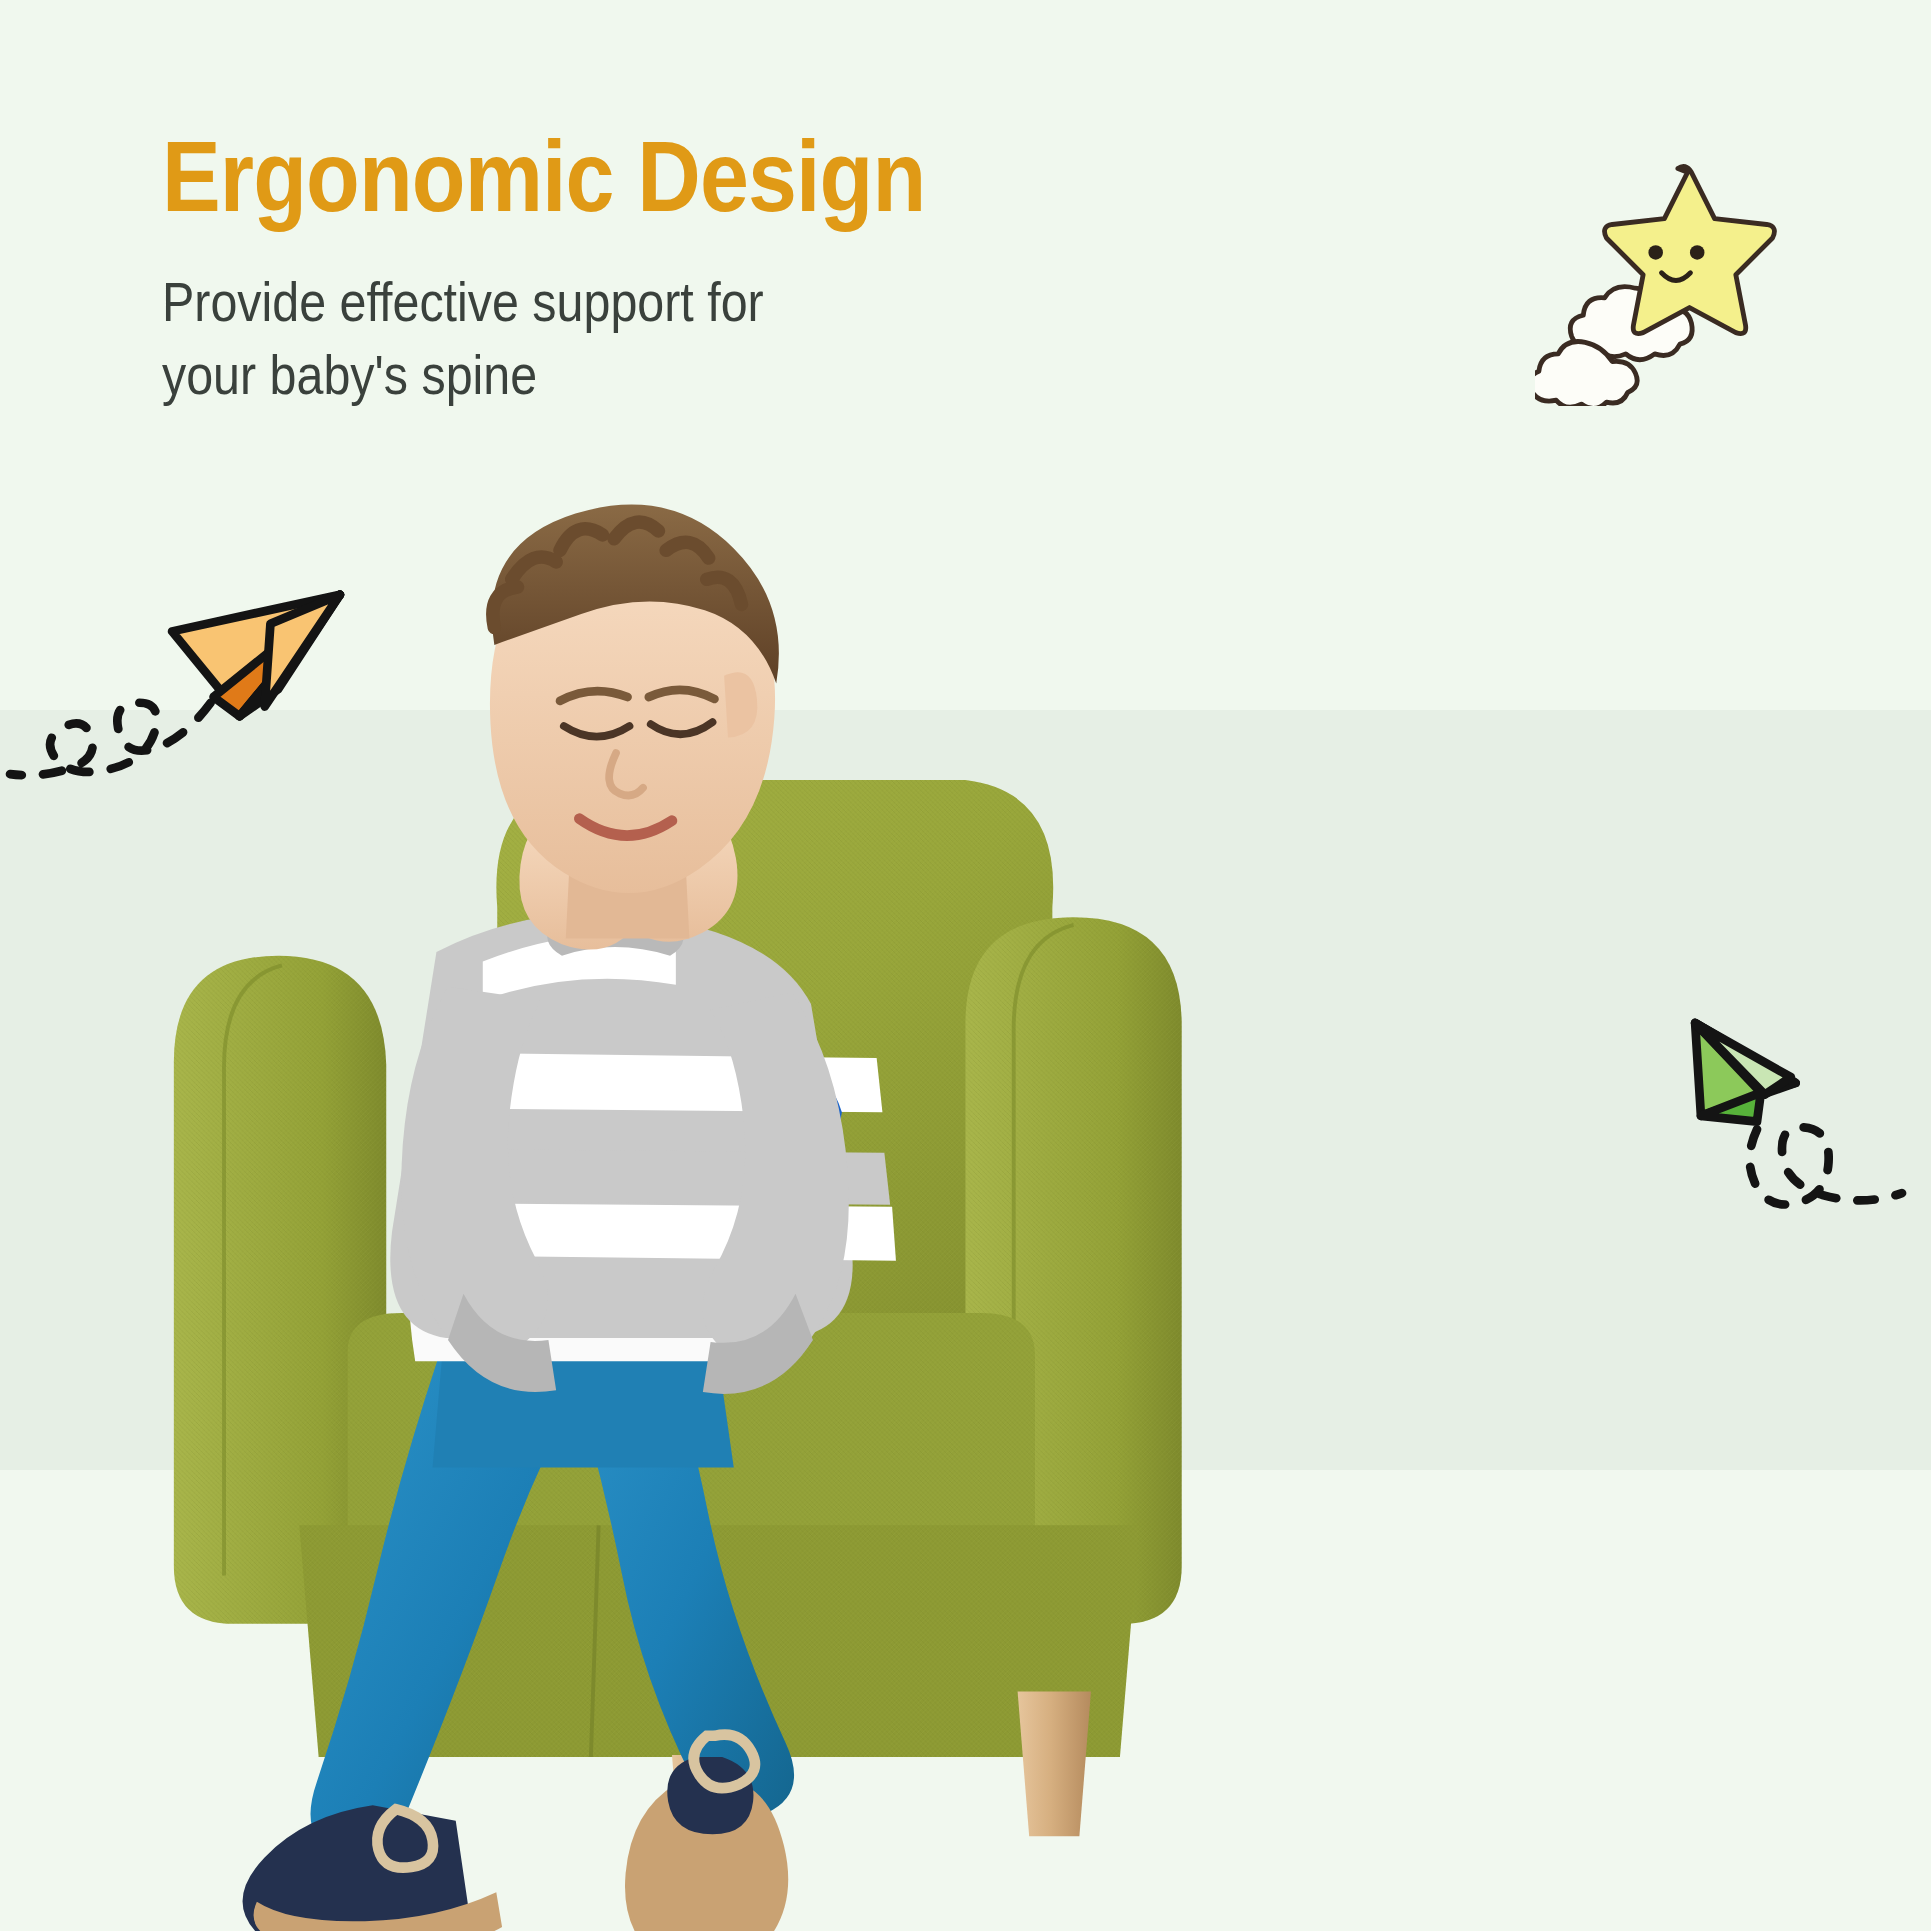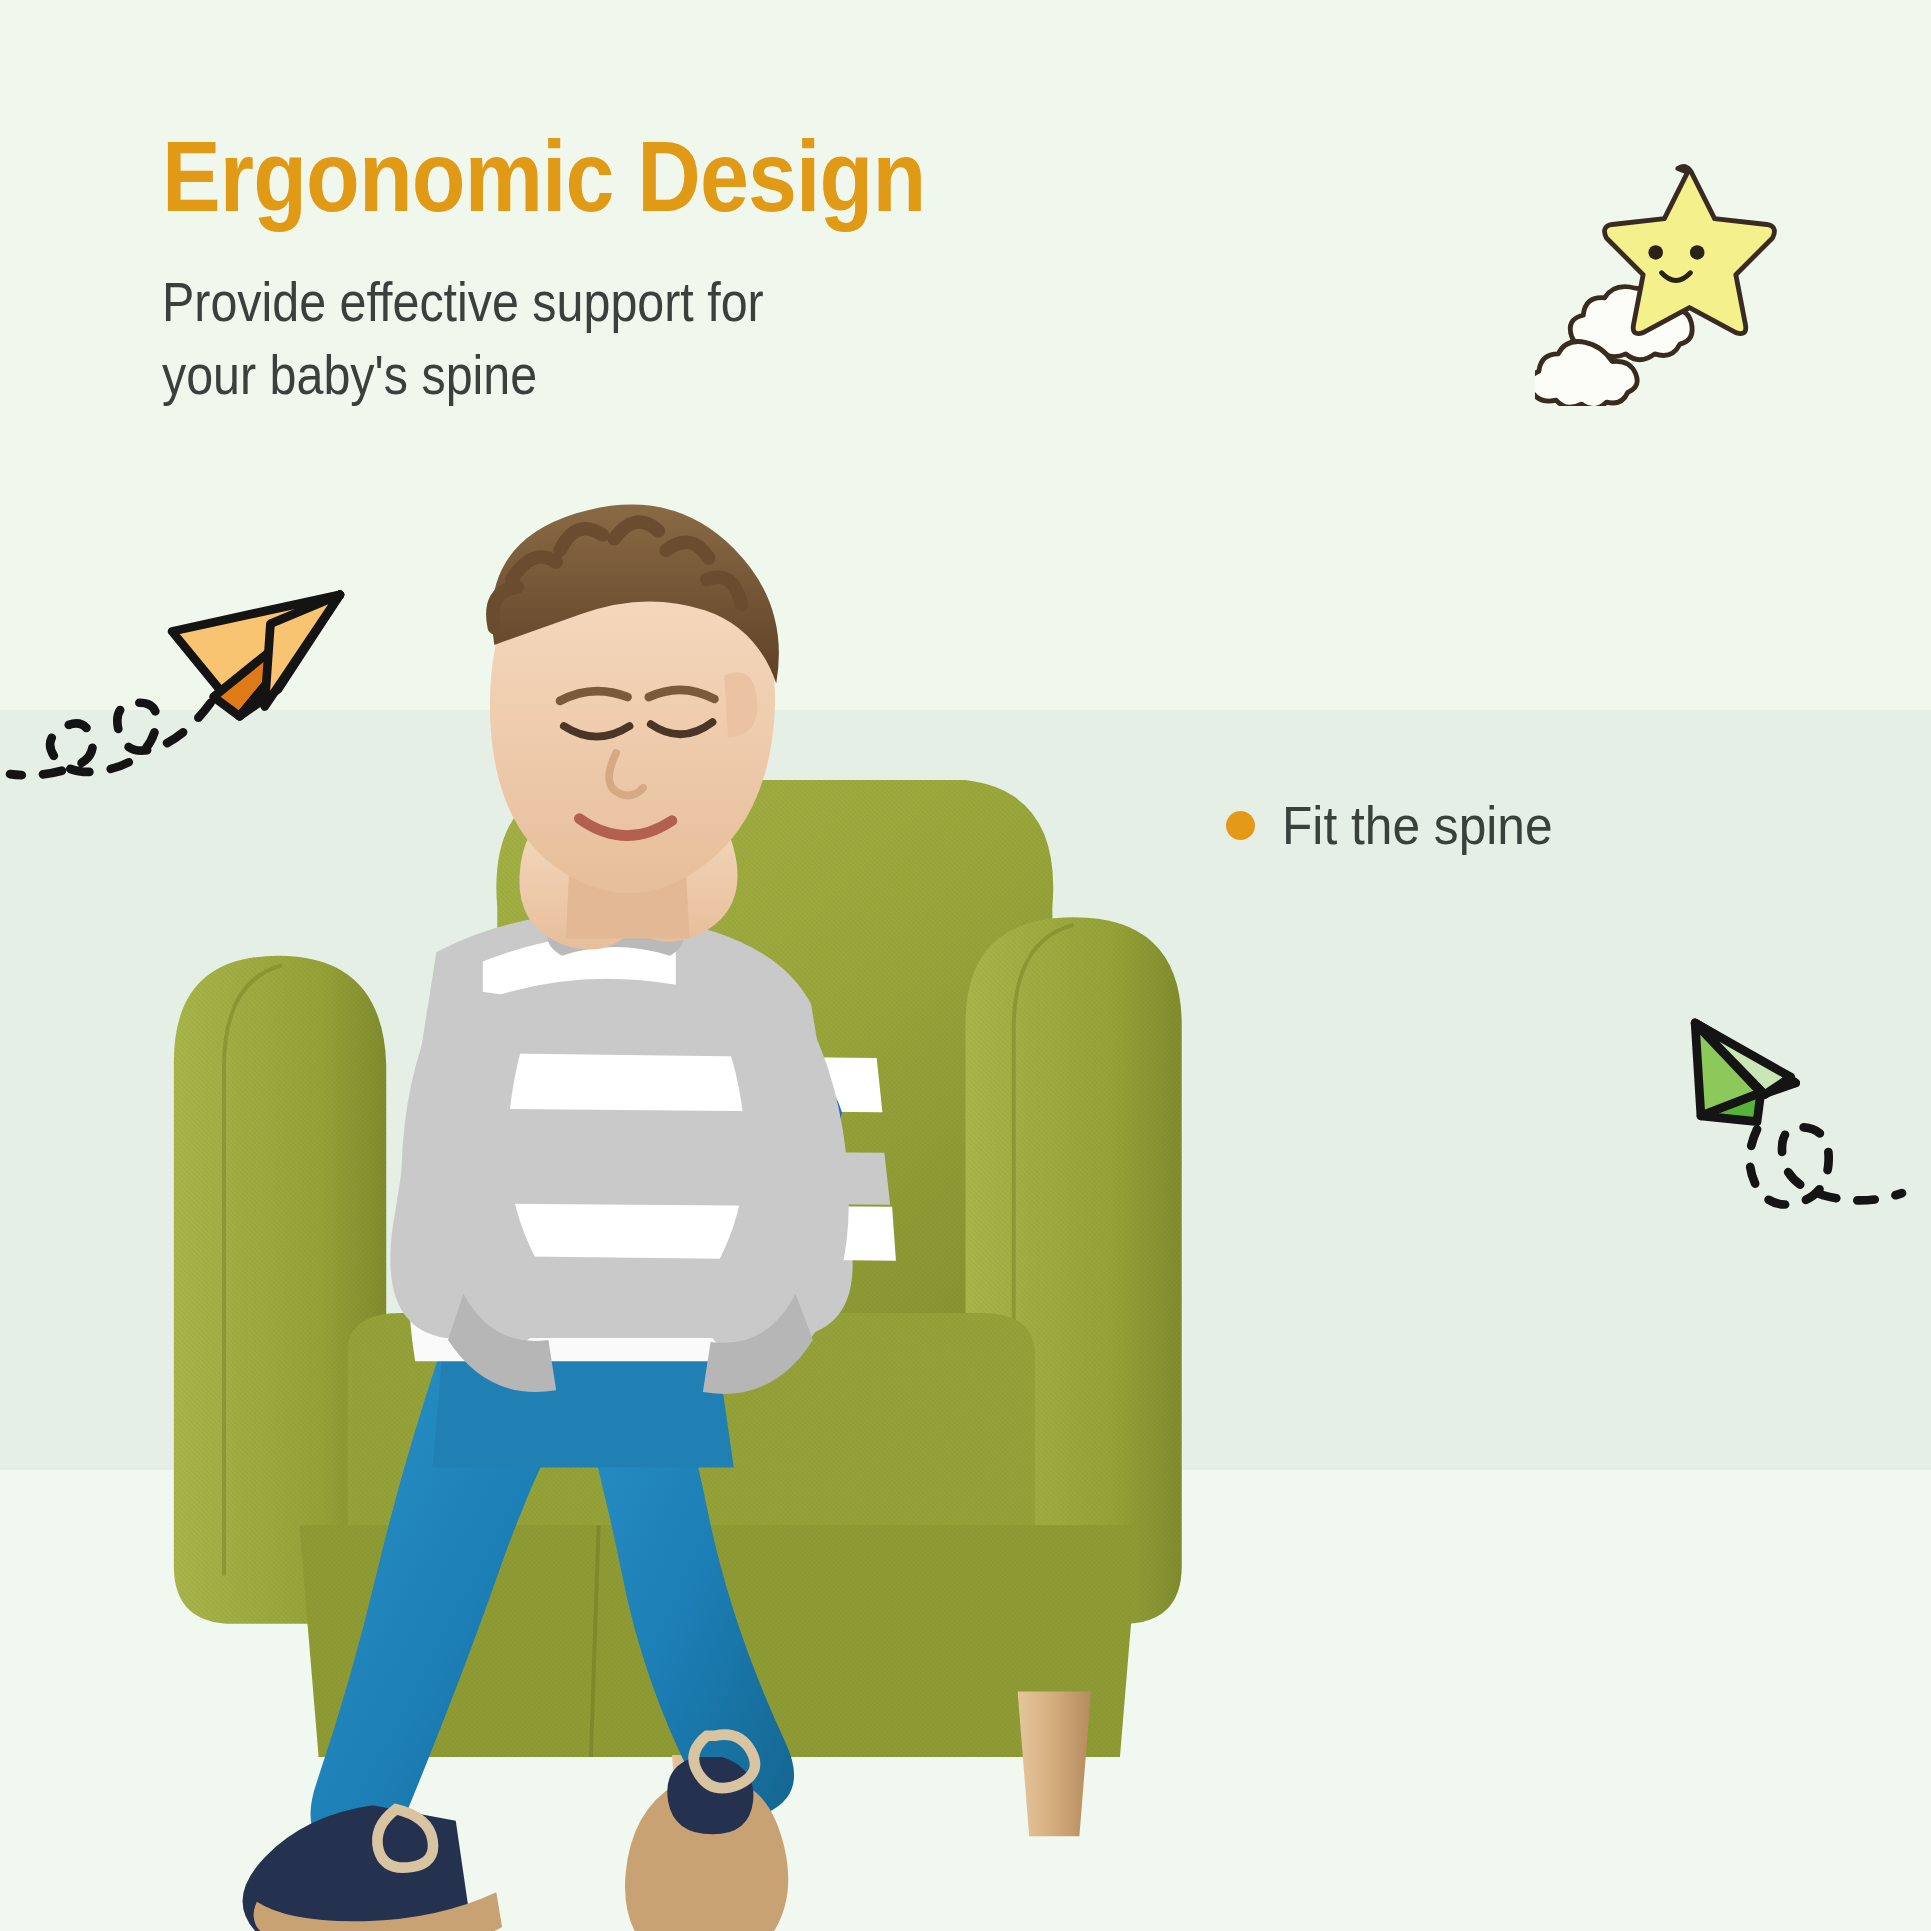--- a/index.html
+++ b/index.html
@@ -92,24 +92,20 @@
   <div class="band" id="band-mid" style="background: rgb(230, 239, 229);"></div>
   <div class="band" id="band-bottom" style="background: rgb(241, 248, 239);"></div>
 
   <div id="headline-block">
     <div id="page-title" style="color: rgb(224, 154, 22);">Ergonomic Design</div>
     <div id="page-subtitle" style="color: rgb(58, 65, 60);">Provide effective support for
 your baby's spine</div>
   </div>
 
   <div id="feature-list">
-    <div class="feature-item">
-      <span class="feature-dot" style="background: rgb(229, 154, 23);"></span>
-      <span class="feature-label">Fit the spine</span>
-    </div>
   </div>
 
   <svg class="deco" id="star-cloud" viewBox="0 0 290 290">
     <g fill="none" stroke="#3A2B22" stroke-width="5" stroke-linejoin="round" stroke-linecap="round">
 
       <path d="M104 168 q-22 -6 -32 10 q-20 -2 -22 18 q-18 4 -12 22 q6 16 28 12 q10 14 28 6 q14 12 30 0 q18 6 26 -10 q16 -4 12 -22 q-4 -16 -24 -16 q-10 -18 -34 -20 z" fill="#FDFDF8"></path>
       <path d="M52 224 q-20 -4 -28 12 q-18 0 -20 18 q-14 6 -8 20 q8 14 26 10 q10 12 26 4 q14 10 26 -2 q16 4 22 -10 q14 -6 8 -20 q-6 -14 -24 -12 q-10 -16 -28 -20 z" fill="#FDFDF8"></path>
 
       <path d="M148 44 q8 -6 14 4 l24 48 l54 6 q12 2 6 14 l-38 38 l10 52 q2 12 -10 8 l-48 -26 l-48 26 q-12 4 -10 -8 l10 -52 l-38 -38 q-6 -12 6 -14 l54 -6 l24 -48 z" fill="#F4F08C"></path>
     </g>

